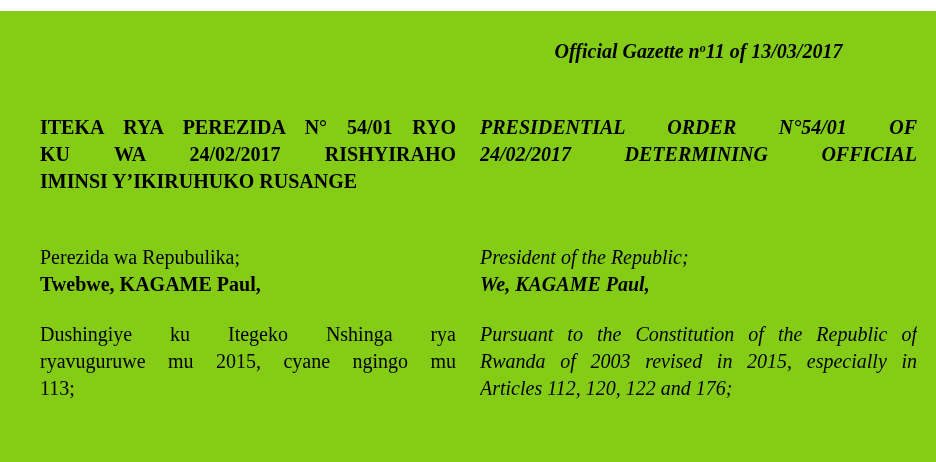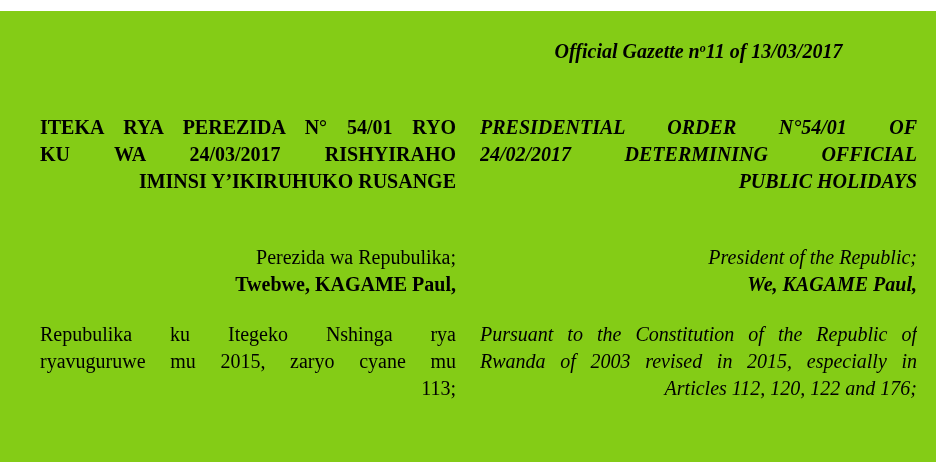--- a/index.html
+++ b/index.html
@@ -50,21 +50,21 @@
   .pursuant-block { top: 310px; }
 
   .line {
     height: 27px;
     overflow: hidden;
   }
   .jline {
     text-align: justify;
     text-align-last: justify;
   }
-  .lastline { text-align: right; }
+  .lastline { text-align: left; }
   .bold { font-weight: bold; }
 
   .clipped-fragment {
     position: absolute;
     left: 854px;
     top: 456px;
     width: 14px;
     height: 3px;
   }
   .clipped-fragment span {
@@ -81,39 +81,38 @@
 
 <div class="page">
 
   <div class="gazette-header">
     <span>Official Gazette n</span><sup>o</sup><span>11 of 13/03/2017</span>
   </div>
 
   <div class="col col-left">
     <div class="block title-block">
       <div class="line jline">ITEKA RYA PEREZIDA N° 54/01 RYO</div>
-      <div class="line jline">KU WA 24/03/2017 RISHYIRAHO</div>
+      <div class="line jline">KU WA 24/02/2017 RISHYIRAHO</div>
       <div class="line lastline">IMINSI Y’IKIRUHUKO RUSANGE</div>
     </div>
     <div class="block preamble-block">
       <div class="line lastline">Perezida wa Repubulika;</div>
       <div class="line lastline bold">Twebwe, KAGAME Paul,</div>
     </div>
     <div class="block pursuant-block">
-      <div class="line jline">Repubulika ku Itegeko Nshinga rya</div>
-      <div class="line jline">ryavuguruwe mu 2015, zaryo cyane mu</div>
+      <div class="line jline">Dushingiye ku Itegeko Nshinga rya</div>
+      <div class="line jline">ryavuguruwe mu 2015, cyane ngingo mu</div>
       <div class="line lastline">113;</div>
     </div>
   </div>
 
   <div class="col col-right">
     <div class="block title-block">
       <div class="line jline">PRESIDENTIAL ORDER N°54/01 OF</div>
       <div class="line jline">24/02/2017 DETERMINING OFFICIAL</div>
-      <div class="line lastline">PUBLIC HOLIDAYS</div>
     </div>
     <div class="block preamble-block">
       <div class="line lastline">President of the Republic;</div>
       <div class="line lastline bold">We, KAGAME Paul,</div>
     </div>
     <div class="block pursuant-block">
       <div class="line jline">Pursuant to the Constitution of the Republic of</div>
       <div class="line jline">Rwanda of 2003 revised in 2015, especially in</div>
       <div class="line lastline">Articles 112, 120, 122 and 176;</div>
     </div>

